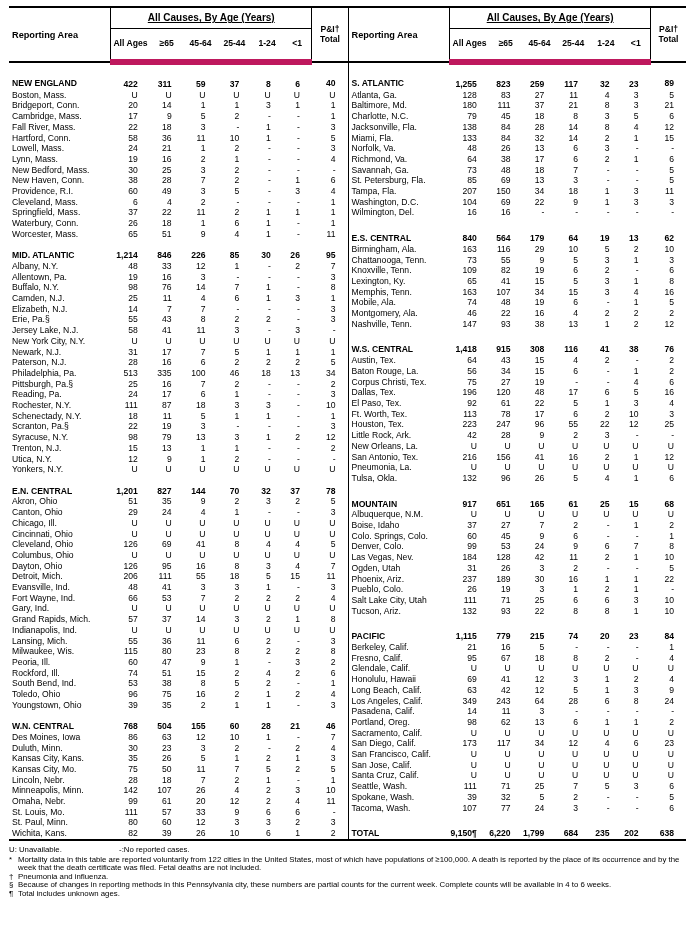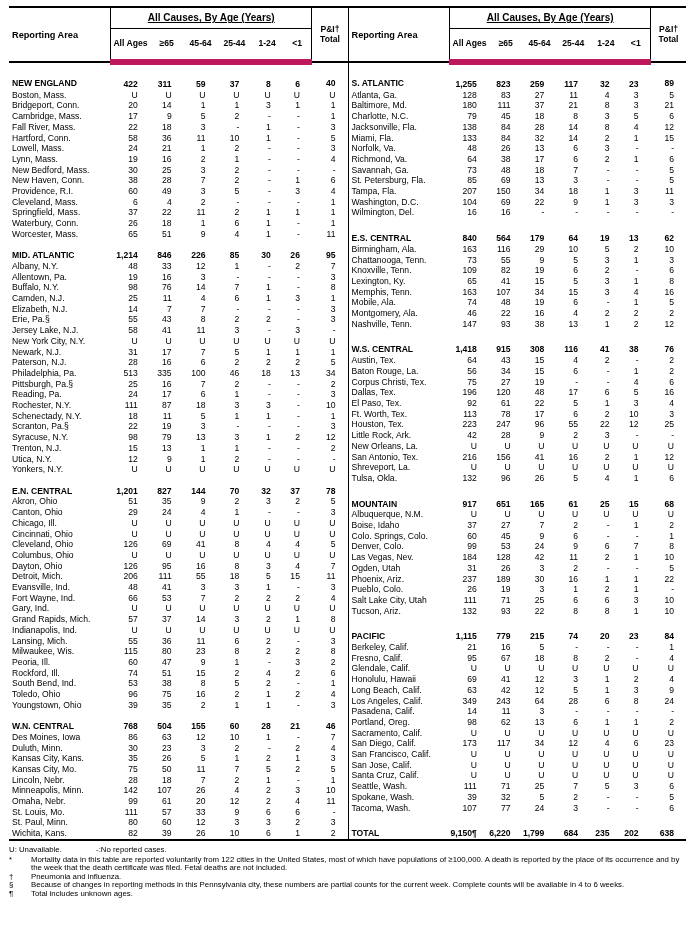--- a/index.html
+++ b/index.html
@@ -25,24 +25,24 @@
   .th-age.th-last  { border-right:1px solid #000; }
   tbody td { line-height:10.7px; white-space:nowrap; }
   tbody tr:first-child td { padding-top:14px; }
   td.area { text-align:left; padding-left:3px; overflow:hidden; }
   td.num  { text-align:right; padding-right:12px; }
   tr.section-row td, tr.total-row td { font-weight:bold; }
   tr.sp-l td { height:10.7px; }
   tr.sp-r td { height:15px; }
   .footnotes { margin-top:5px; font-size:7.8px; line-height:8.6px; }
   .fn-line { margin-bottom:1px; }
-  .fn-gap { margin-left:32px; }
+  .fn-gap { margin-left:55px; }
   .fn-note { display:flex; }
   .fn-sym { flex:0 0 9px; }
-  .fn-text { flex:1;margin-left:13px; }
+  .fn-text { flex:1; }
 </style>
 </head>
 <body>
 
 <div class="page">
 
   <div class="table-wrap">
     <div class="half-wrap left">
       <table>
         <colgroup>
@@ -1128,21 +1128,21 @@
               <td class="area">San Antonio, Tex.</td>
               <td class="num">216</td>
               <td class="num">156</td>
               <td class="num">41</td>
               <td class="num">16</td>
               <td class="num">2</td>
               <td class="num">1</td>
               <td class="num">12</td>
             </tr>
             <tr class="city-row">
-              <td class="area">Shreveport, La.</td>
+              <td class="area">Pneumonia, La.</td>
               <td class="num">U</td>
               <td class="num">U</td>
               <td class="num">U</td>
               <td class="num">U</td>
               <td class="num">U</td>
               <td class="num">U</td>
               <td class="num">U</td>
             </tr>
             <tr class="city-row">
               <td class="area">Tulsa, Okla.</td>

